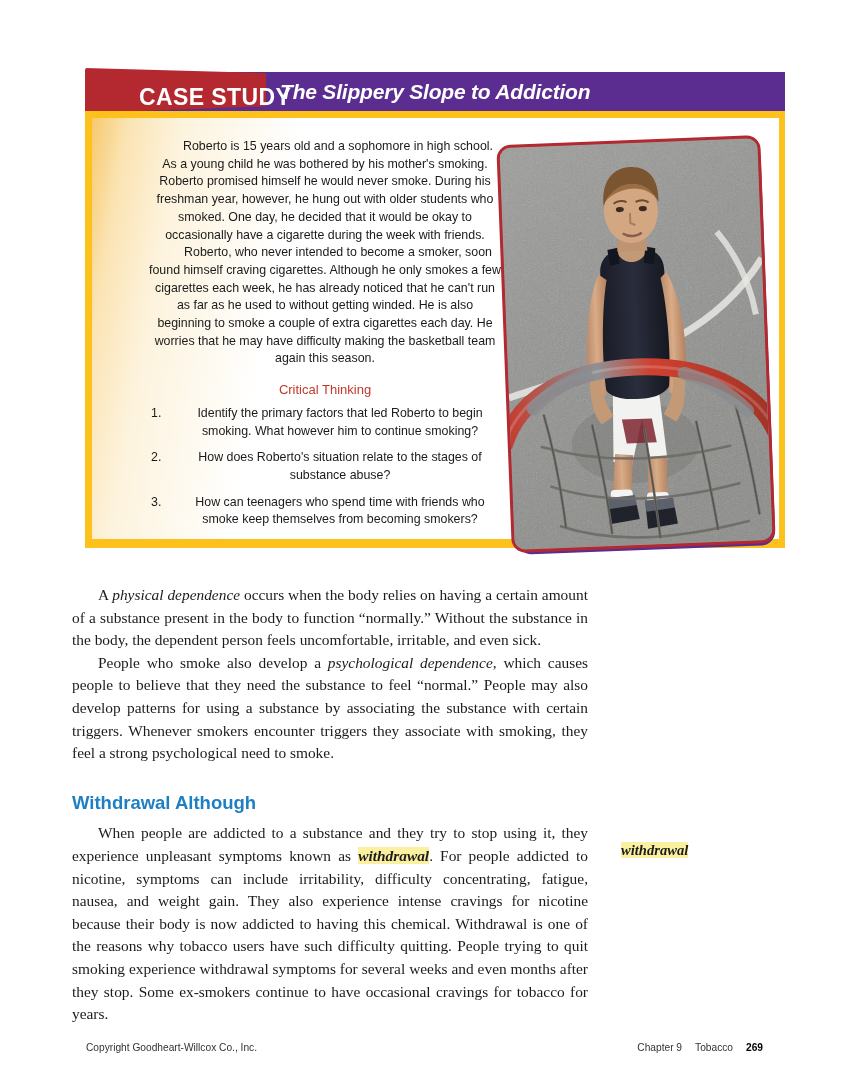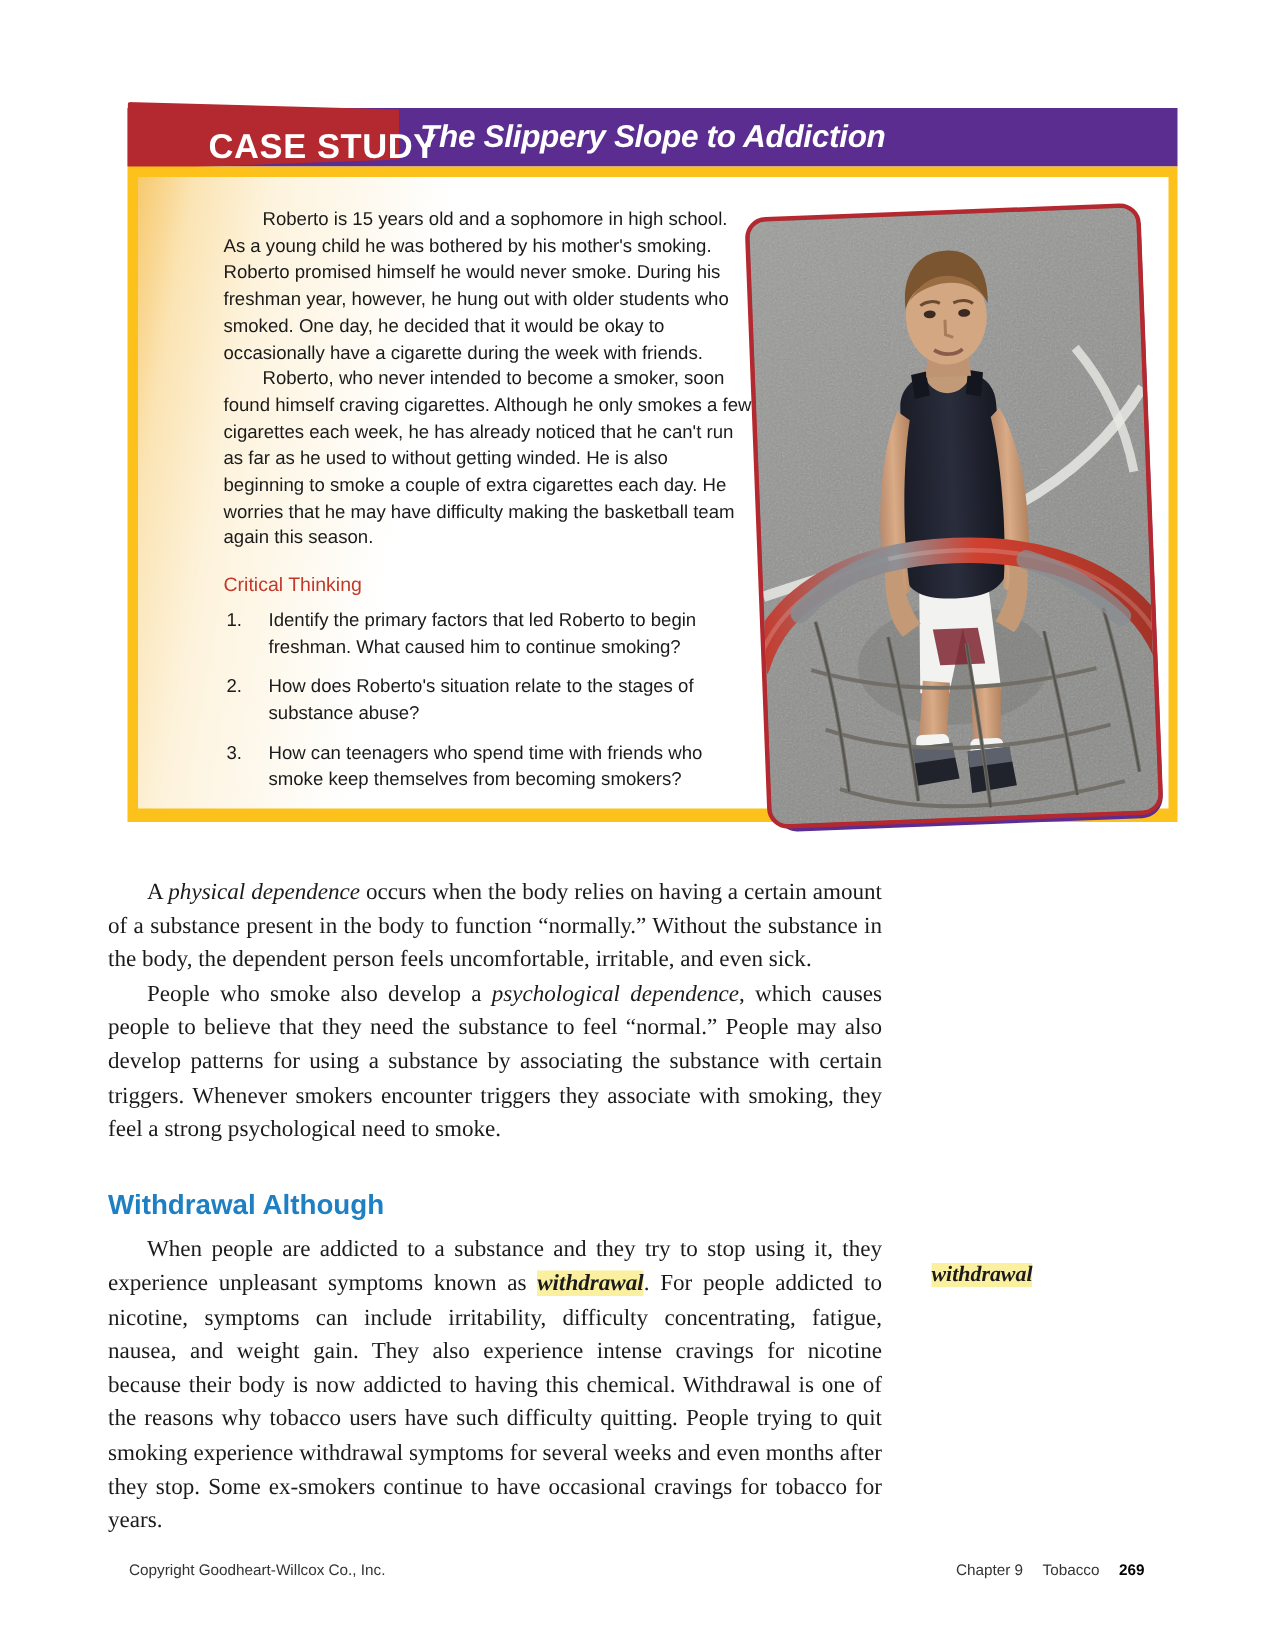--- a/index.html
+++ b/index.html
@@ -87,20 +87,21 @@
     height: 100%;
     background: linear-gradient(
       100deg,
       #f7c96e 0%,
       #fbe4b4 5%,
       #fdf3dd 12%,
       #ffffff 28%,
       #ffffff 100%
     );
     position: relative;
+    text-align: center;
   }
 
   
   .photo-shadow {
     position: absolute;
     left: 418px;
     top: 30px;
     width: 258px;
     height: 402px;
     background: #5b2d90;
@@ -366,21 +367,21 @@
 
       <div class="cs-text">
         <p>Roberto is 15 years old and a sophomore in high school. As a young child he was bothered by his mother's smoking. Roberto promised himself he would never smoke. During his freshman year, however, he hung out with older students who smoked. One day, he decided that it would be okay to occasionally have a cigarette during the week with friends.</p>
         <p>Roberto, who never intended to become a smoker, soon found himself craving cigarettes. Although he only smokes a few cigarettes each week, he has already noticed that he can't run as far as he used to without getting winded. He is also beginning to smoke a couple of extra cigarettes each day. He worries that he may have difficulty making the basketball team again this season.</p>
 
         <div class="cs-ct-heading">Critical Thinking</div>
 
         <ul class="cs-q-list">
           <li class="cs-q-item">
             <span class="cs-q-num">1.</span>
-            <span>Identify the primary factors that led Roberto to begin freshman. What caused him to continue smoking?</span>
+            <span>Identify the primary factors that led Roberto to begin smoking. What however him to continue smoking?</span>
           </li>
           <li class="cs-q-item">
             <span class="cs-q-num">2.</span>
             <span>How does Roberto's situation relate to the stages of substance abuse?</span>
           </li>
           <li class="cs-q-item">
             <span class="cs-q-num">3.</span>
             <span>How can teenagers who spend time with friends who smoke keep themselves from becoming smokers?</span>
           </li>
         </ul>

